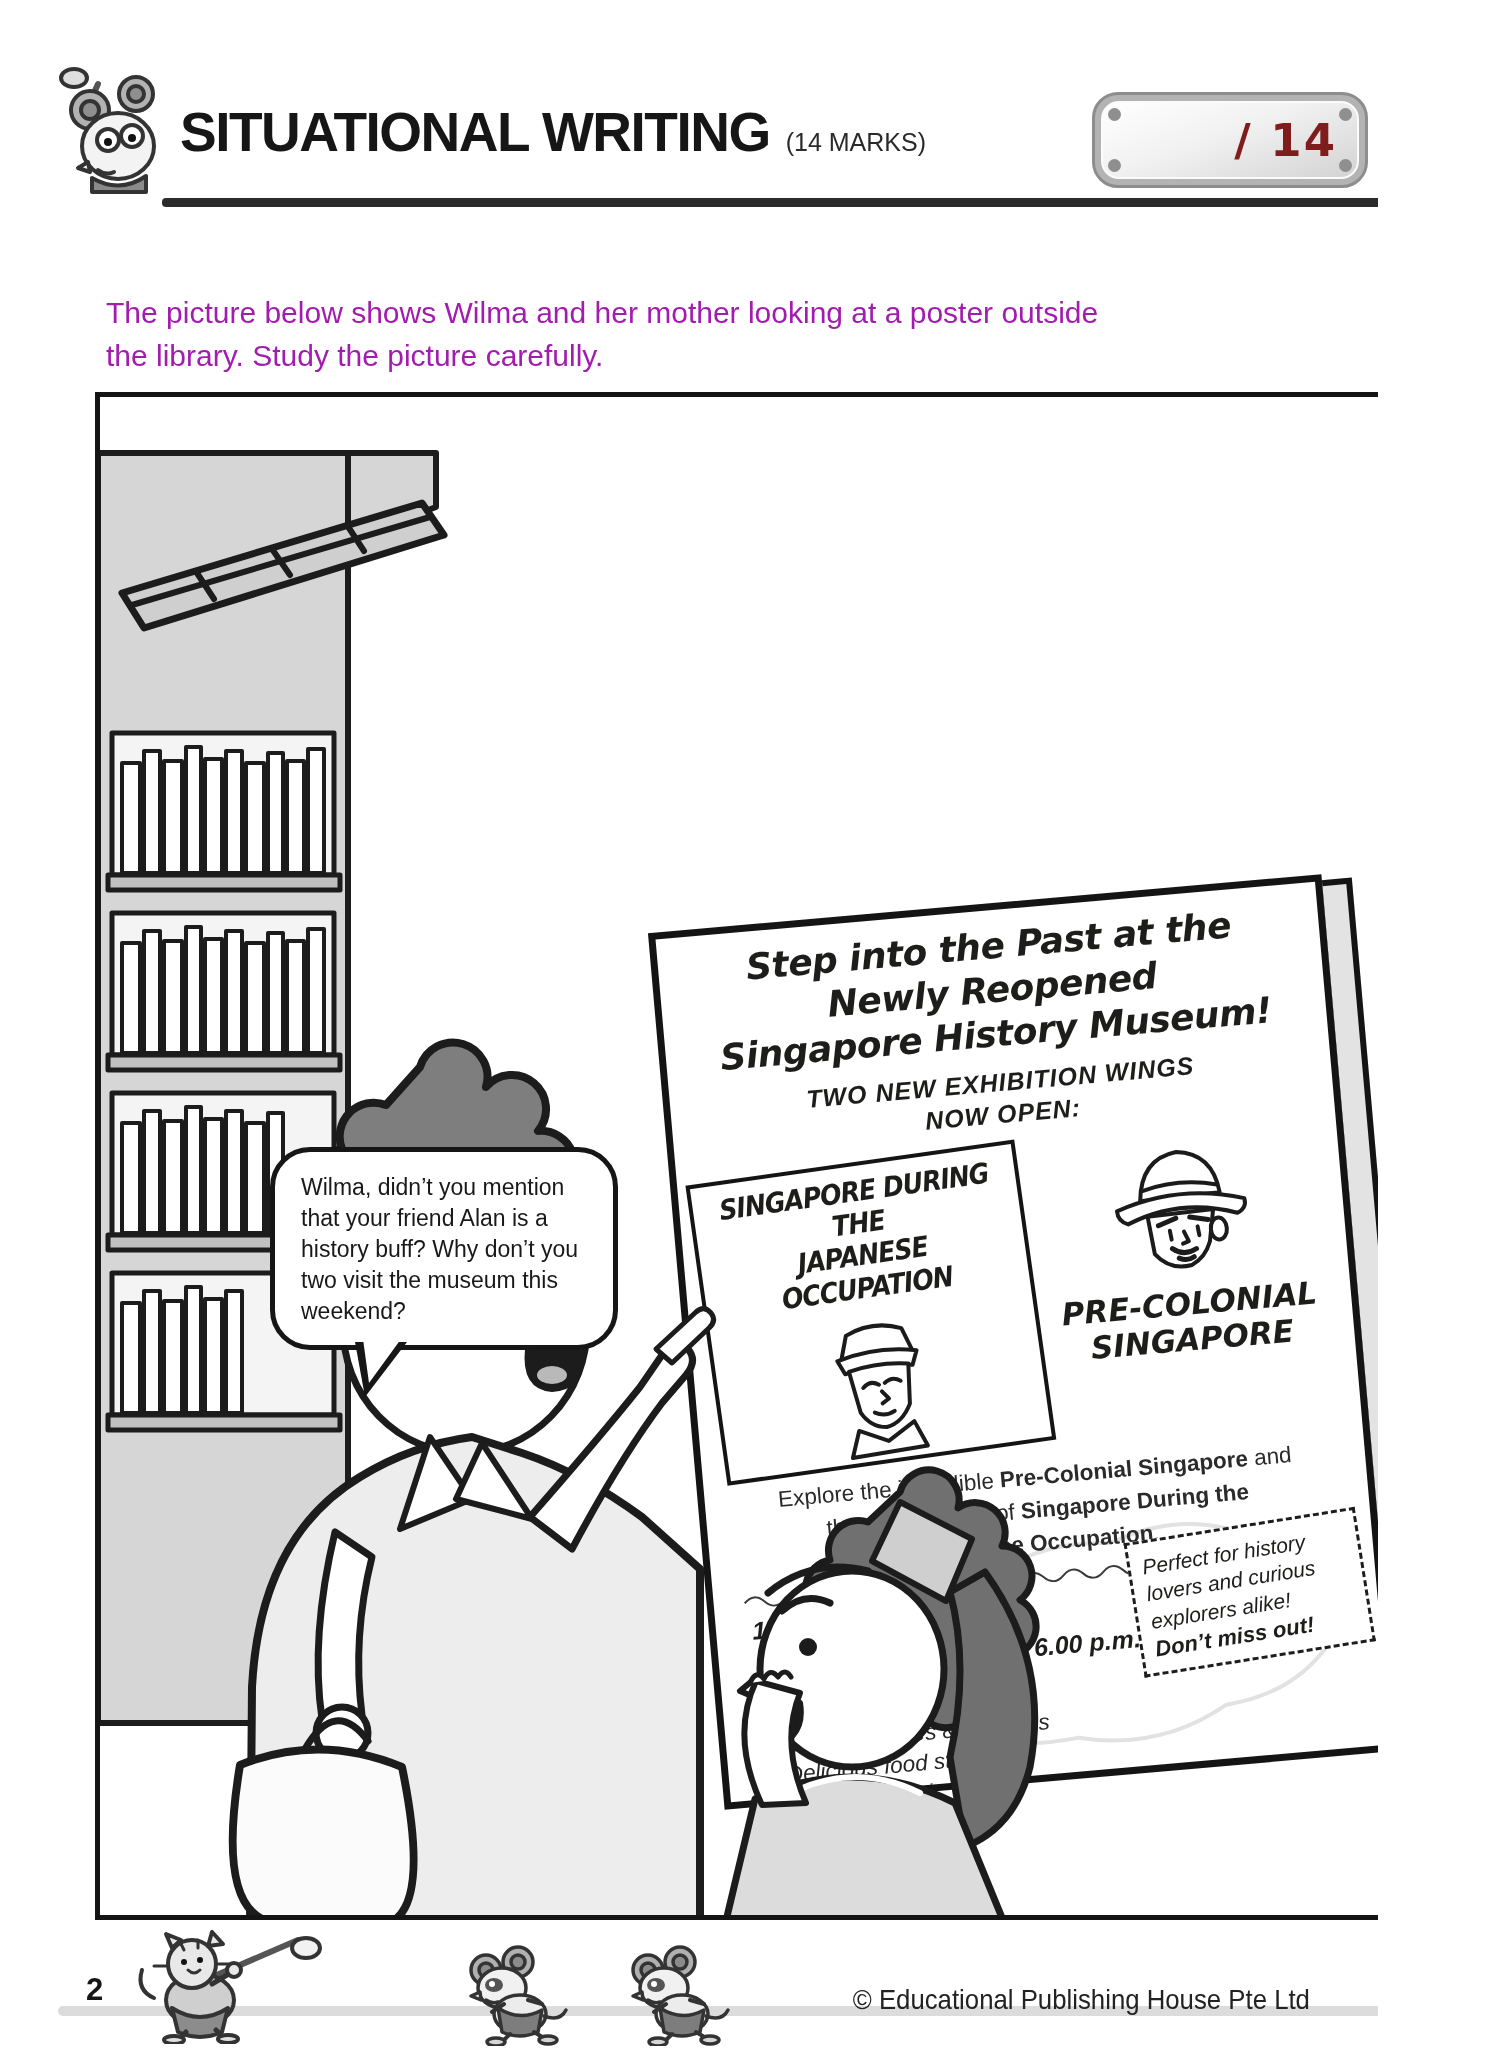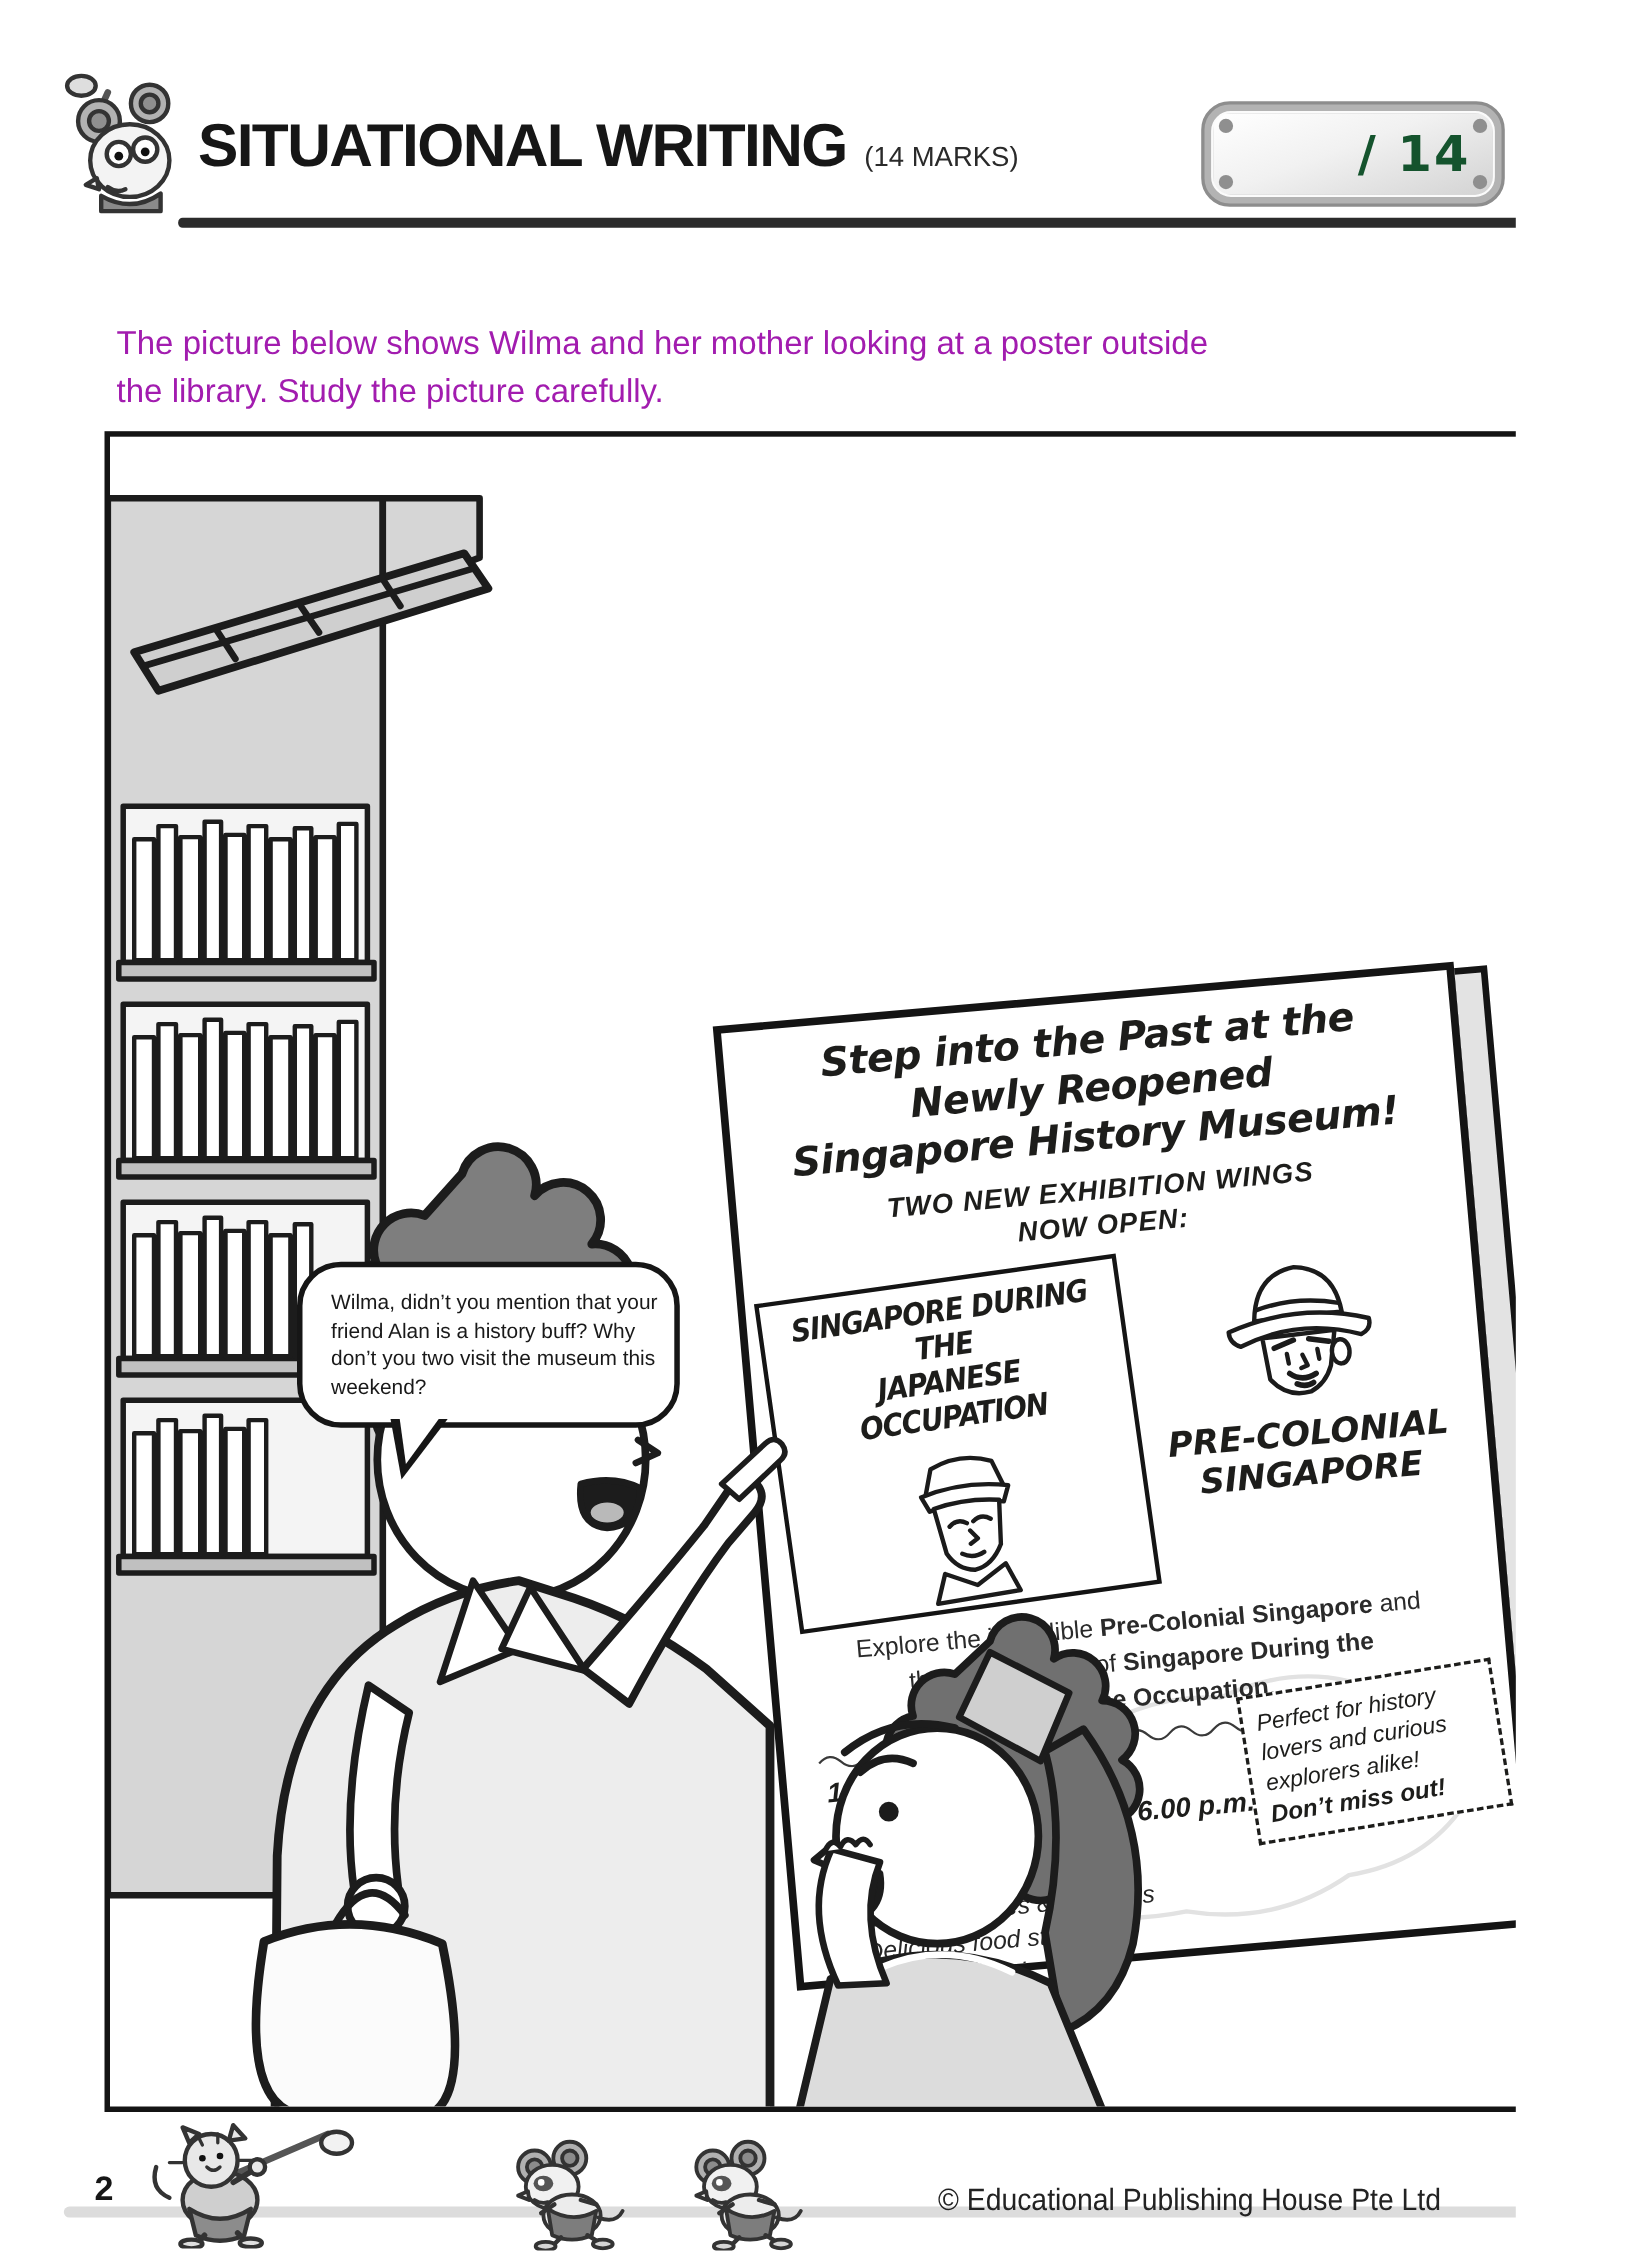--- a/index.html
+++ b/index.html
@@ -9,21 +9,21 @@
   
   .h-wrap{position:absolute;left:180px;top:100px;display:flex;align-items:baseline;gap:16px;white-space:nowrap;}
   .h-title{font-size:55px;font-weight:700;letter-spacing:-1.5px;color:#161616;}
   .h-marks{font-size:25px;font-weight:400;color:#2a2a2a;}
   .h-rule{position:absolute;left:162px;top:198px;width:1268px;height:9px;background:#2b2b2b;border-radius:4px;}
   .plaque{position:absolute;left:1092px;top:92px;width:276px;height:96px;background:#b3b3b3;
           border:3px solid #8d8d8d;border-radius:26px;box-sizing:border-box;}
   .plaque-inner{position:absolute;inset:6px;border-radius:18px;border:2px solid #fbfbfb;
           background:linear-gradient(160deg,#ffffff 0%,#f1f1f1 45%,#d3d3d3 100%);}
   .plaque-score{position:absolute;right:28px;top:50%;transform:translateY(-50%);
-          font-family:"DejaVu Sans",sans-serif;font-size:45px;font-weight:700;letter-spacing:2px;color:#14532d;}
+          font-family:"DejaVu Sans",sans-serif;font-size:45px;font-weight:700;letter-spacing:2px;color:#7f1d1d;}
   .screw{position:absolute;width:13px;height:13px;border-radius:50%;background:#8f8f8f;}
   .screw.tl{left:13px;top:13px}.screw.tr{right:13px;top:13px}
   .screw.bl{left:13px;bottom:13px}.screw.br{right:13px;bottom:13px}
   
   .instructions{position:absolute;left:106px;top:262px;width:1030px;font-size:30px;line-height:1.43;color:#a21caf;}
   
   .scene{position:absolute;left:95px;top:392px;width:1307px;height:1528px;border:5px solid #141414;
          box-sizing:border-box;background:#fff;overflow:hidden;}
   .bookshelf{position:absolute;left:-8px;top:46px;}
   
@@ -50,21 +50,21 @@
   .p-specials{margin:18px 0 0 58px;}
   .sp-title{font-style:italic;font-weight:700;font-size:24px;}
   .sp-item{font-style:italic;font-size:22.5px;line-height:1.33;color:#262626;}
   .callout{position:absolute;right:10px;top:634px;width:204px;padding:10px 12px;border:3px dashed #1d1d1b;
            transform:rotate(-4deg);background:#fff;}
   .co-line{font-style:italic;font-size:21px;line-height:1.3;}
   .co-bold{font-style:italic;font-weight:700;font-size:22px;margin-top:2px;}
   
   .characters{position:absolute;left:0;top:0;}
   .bubble{position:absolute;background:#fff;border:5px solid #161616;border-radius:40px;box-sizing:border-box;color:#191919;}
-  .bubble-mother{left:170px;top:750px;width:348px;padding:20px 8px 18px 26px;font-size:19px;line-height:1.35;}
+  .bubble-mother{left:170px;top:750px;width:348px;padding:20px 8px 18px 26px;font-size:23px;line-height:1.35;}
   .tail{position:absolute;width:0;height:0;}
   .tail-mb{left:80px;bottom:-52px;border-top:55px solid #161616;border-left:10px solid transparent;border-right:42px solid transparent;}
   .tail-mf{left:88px;bottom:-38px;border-top:44px solid #fff;border-left:6px solid transparent;border-right:32px solid transparent;}
   
   .ground{position:absolute;left:58px;top:2006px;width:1348px;height:10px;background:#dcdcdc;border-radius:5px;}
   .page-num{position:absolute;left:86px;top:1972px;font-size:31px;font-weight:700;color:#161616;}
   .copyright{position:absolute;right:68px;top:1984px;font-size:28px;color:#222;
              transform:scaleX(.92);transform-origin:right center;white-space:nowrap;}
   .header-mouse{position:absolute;left:52px;top:64px;}
   .cat{position:absolute;left:126px;top:1926px;}

